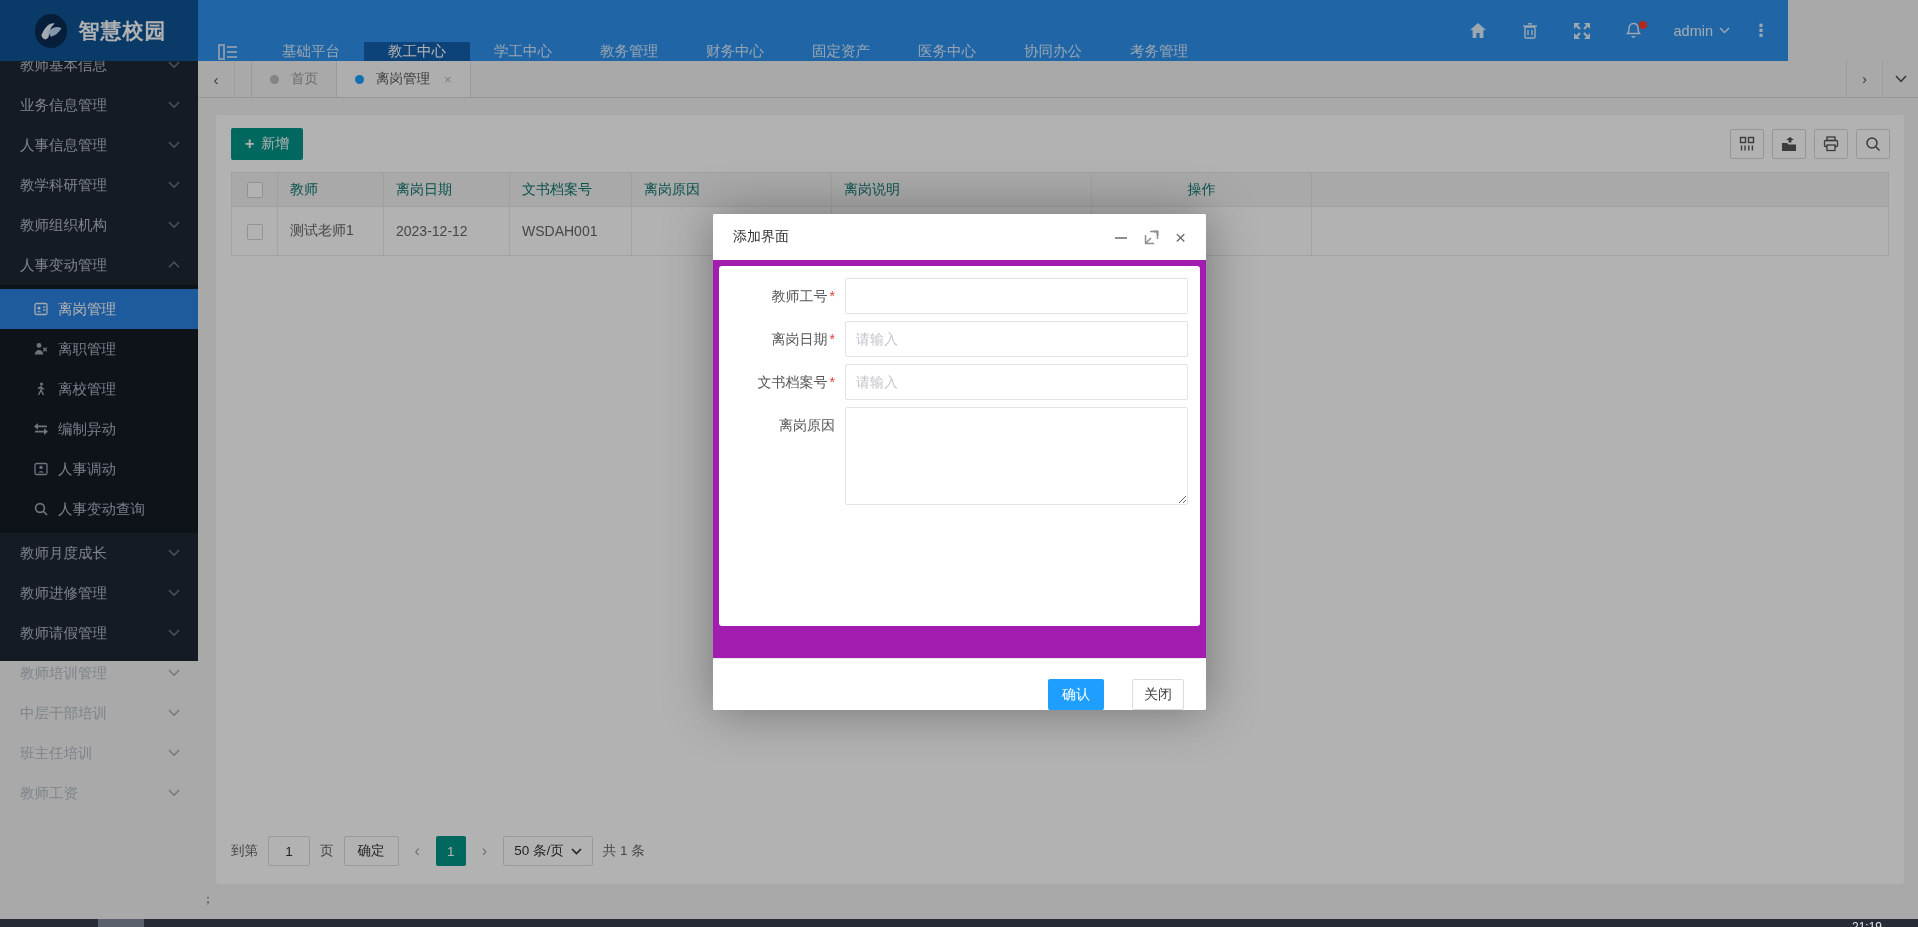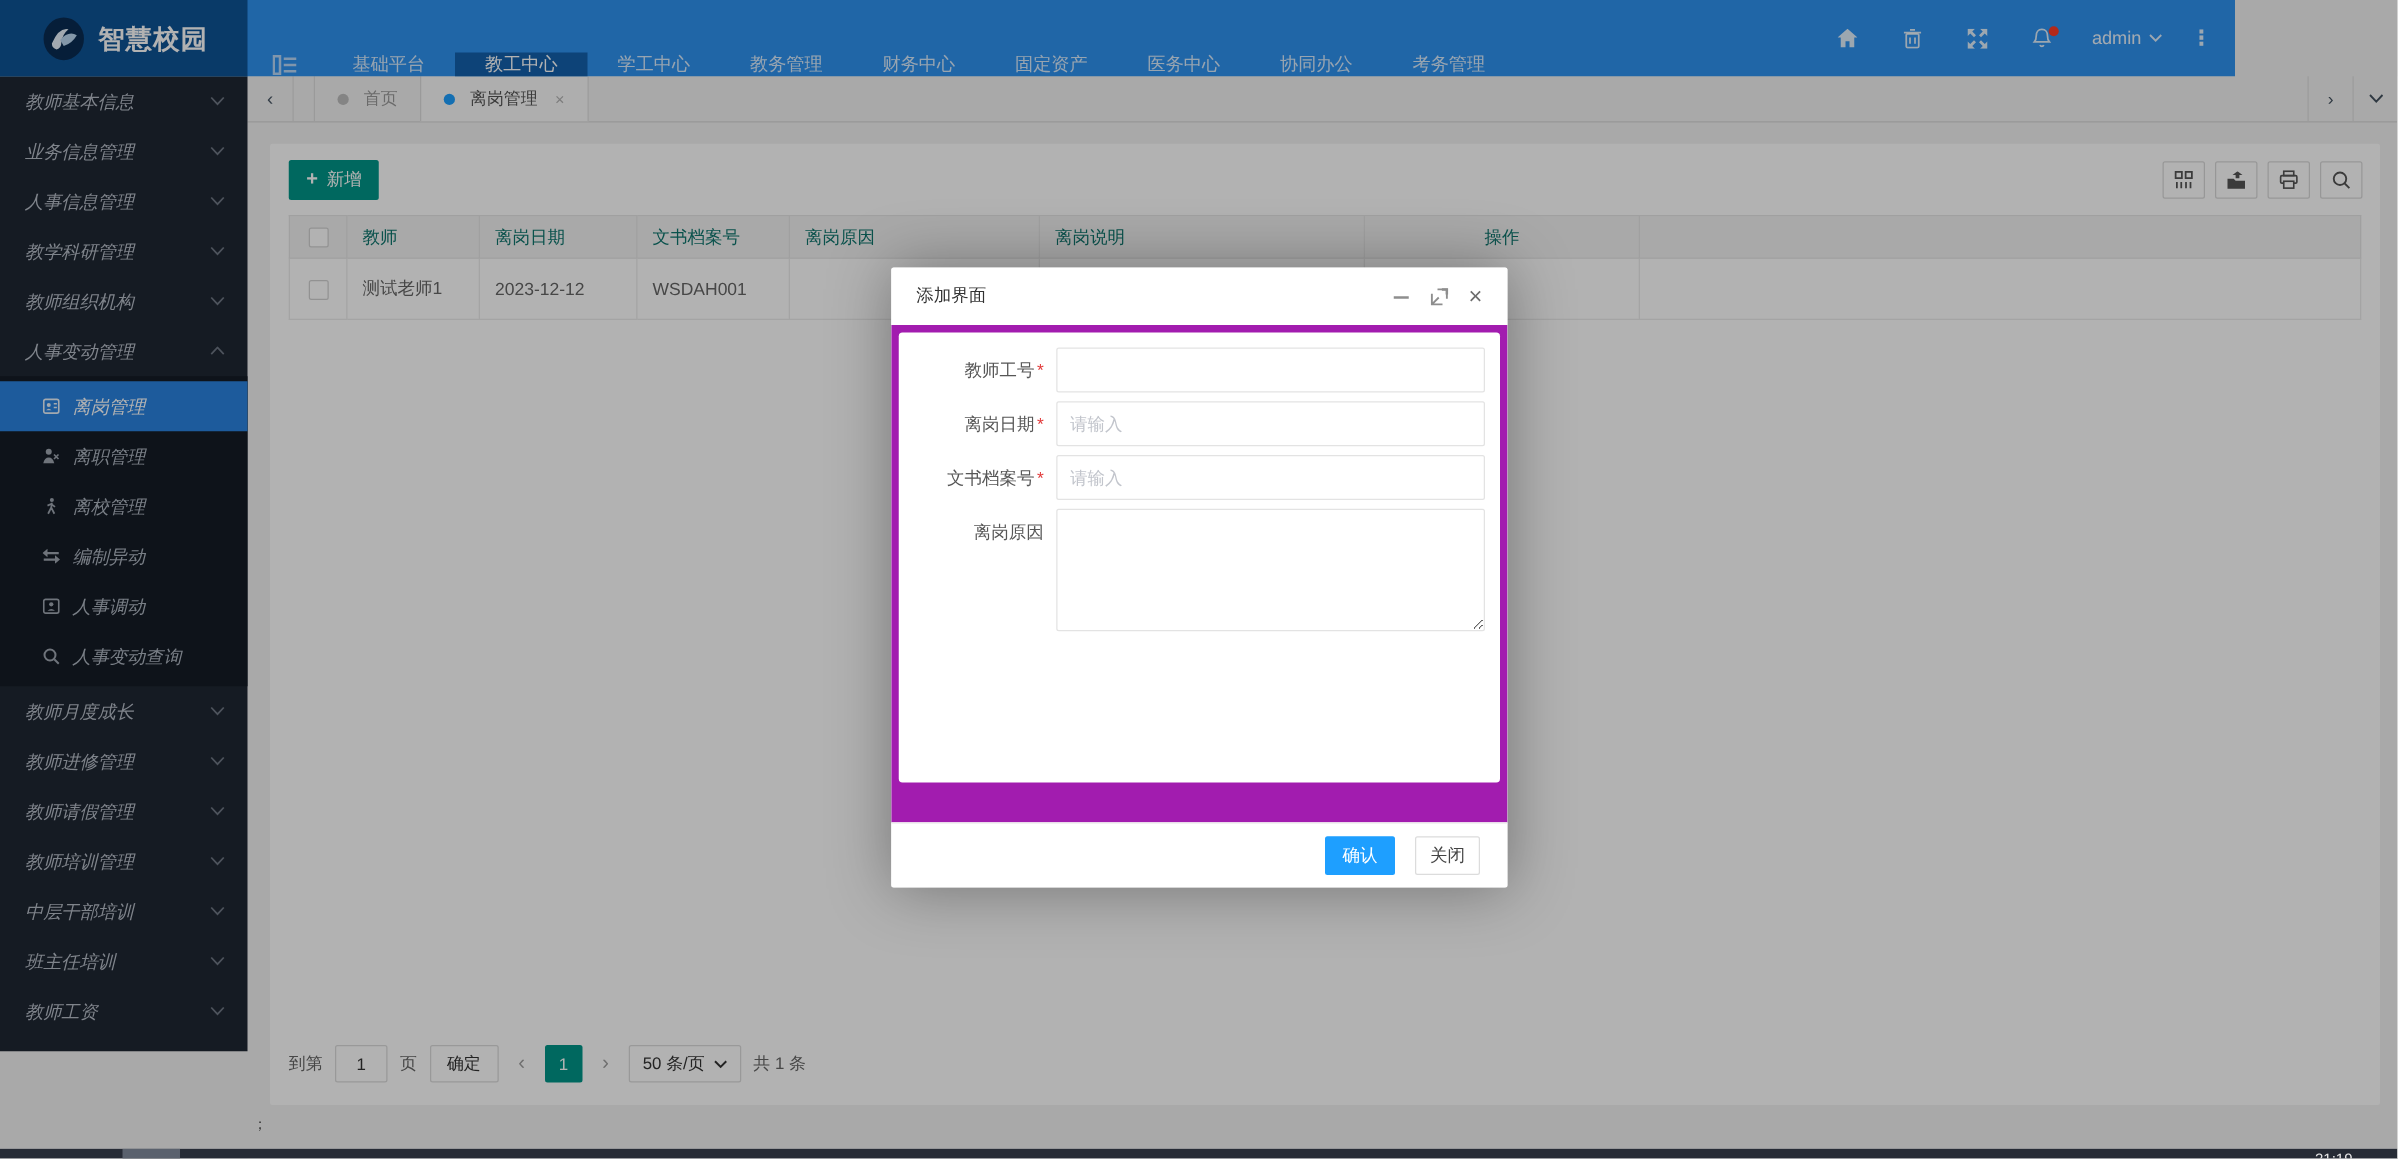--- a/index.html
+++ b/index.html
@@ -17,21 +17,21 @@
   .nav-toggle svg { opacity:.8; }
   .nav-item { padding:0 24px; display:flex; align-items:center; color:rgba(255,255,255,.82); font-size:14.5px; cursor:pointer; }
   .nav-item.active { background:#1361ad; color:#fff; }
   .top-right { margin-left:auto; display:flex; align-items:center; gap:0; padding-right:10px; }
   .top-icon { width:52px; height:61px; display:flex; align-items:center; justify-content:center; position:relative; cursor:pointer; color:rgba(255,255,255,.85); }
   .badge-dot { position:absolute; top:21px; right:13px; width:8px; height:8px; border-radius:50%; background:#ff3b26; }
   .user-btn { display:flex; align-items:center; gap:6px; color:rgba(255,255,255,.9); padding:0 14px; height:61px; cursor:pointer; font-size:14.5px; }
   .kebab { width:34px; height:61px; display:flex; align-items:center; justify-content:center; color:rgba(255,255,255,.85); font-size:17px; font-weight:bold; letter-spacing:0; cursor:pointer; }
 
   
-  .sidebar { position:absolute; left:0; top:61px; width:198px; height:780px; background:#1f2733; color:#b6bdc7; z-index:4;font-style:italic; }
+  .sidebar { position:absolute; left:0; top:45px; width:198px; height:616px; background:#1f2733; color:#b6bdc7; z-index:4; }
   .side-group { height:40px; display:flex; align-items:center; padding:0 18px 0 20px; cursor:pointer; font-size:14.5px; }
   .side-group .chev { margin-left:auto; opacity:.75; }
   .submenu { background:#151c26; padding:4px 0; }
   .sub-item { height:40px; display:flex; align-items:center; gap:10px; padding-left:34px; cursor:pointer; font-size:14.5px; color:#aeb6c1; }
   .sub-item svg { flex:none; opacity:.9; }
   .sub-item.active { background:#2a83e0; color:#fff; }
 
   
   .tabbar { position:absolute; left:198px; top:61px; width:1720px; height:37px; background:#f3f3f3; border-bottom:1px solid #d9d9d9; display:flex; align-items:stretch; z-index:3; }
   .tab-scroll { width:37px; display:flex; align-items:center; justify-content:center; color:#4a5866; cursor:pointer; border-right:1px solid #e0e0e0; font-size:15px; }
@@ -81,21 +81,21 @@
   .m-tool { cursor:pointer; display:flex; align-items:center; }
   .m-close { font-size:19px; color:#6d6d6d; line-height:1; }
   .m-body { height:398px; background:#a21caf; padding:6px 6px 0 6px; }
   .m-card { height:360px; background:#fff; border-radius:3px; padding:12px 12px 0 0; }
   .f-row { display:flex; align-items:flex-start; margin-bottom:7px; }
   .f-label { flex:none; width:126px; text-align:right; padding-right:10px; font-size:14px; color:#565656; line-height:36px; white-space:nowrap; }
   .req { color:#e23c3c; margin-left:2px; }
   .f-input { flex:1; height:36px; border:1px solid #e3e3e3; border-radius:2px; padding:0 10px; font-size:14px; color:#333; outline:none; background:#fff; font-family:inherit; }
   .f-area { flex:1; height:98px; border:1px solid #e3e3e3; border-radius:2px; padding:7px 10px; font-size:14px; color:#333; outline:none; resize:vertical; background:#fff; font-family:inherit; }
   .f-input::placeholder, .f-area::placeholder { color:#c2c5cc; }
-  .m-foot { height:52px; background:#fff; border-top:1px solid #ededed; display:flex; align-items:center; justify-content:flex-end; gap:16px; padding-right:22px; }
+  .m-foot { height:52px; background:#fff; border-top:1px solid #ededed; display:flex; align-items:flex-end; justify-content:flex-end; gap:28px; padding-right:22px; }
   .btn-confirm { width:56px; height:31px; background:#1e9fff; color:#fff; border:none; border-radius:2px; font-size:14px; cursor:pointer; }
   .btn-cancel { width:52px; height:31px; background:#fff; color:#444; border:1px solid #dcdcdc; border-radius:2px; font-size:14px; cursor:pointer; }
 </style>
 </head>
 <body>
 
 <div class="page">
 
   <div class="topbar">
     <div class="logo">

